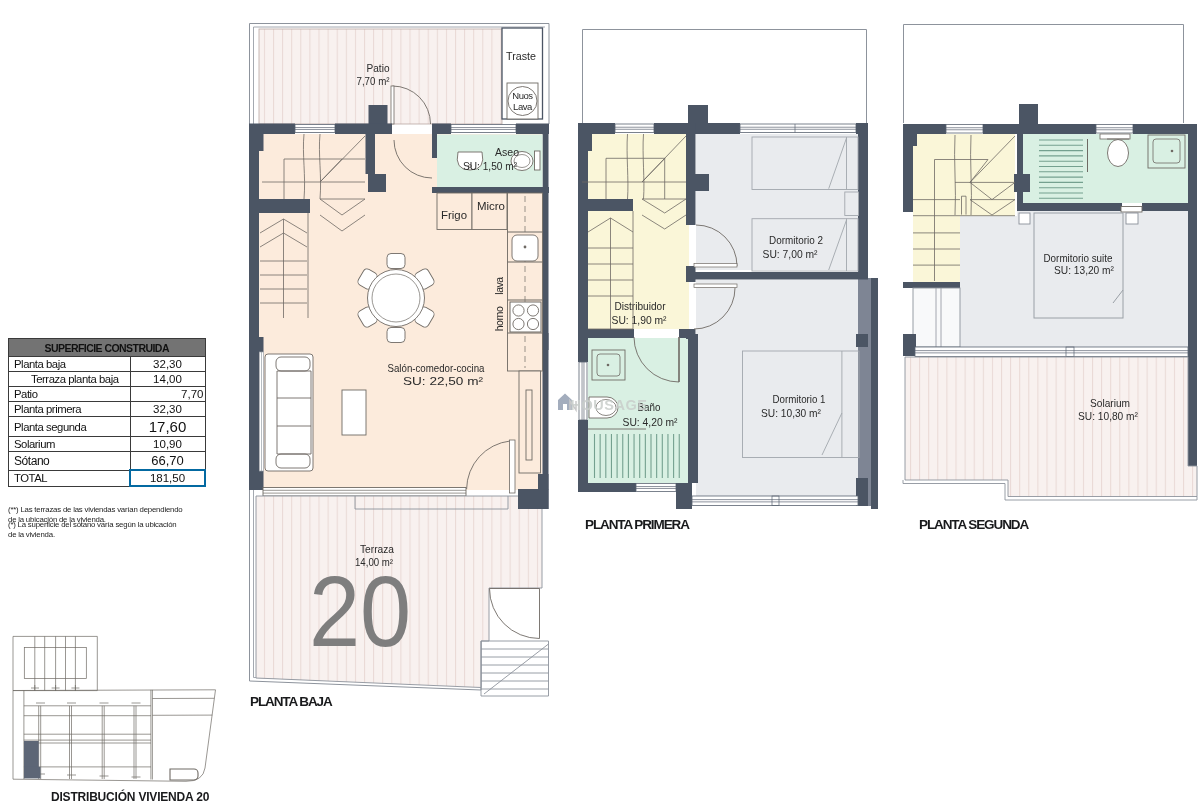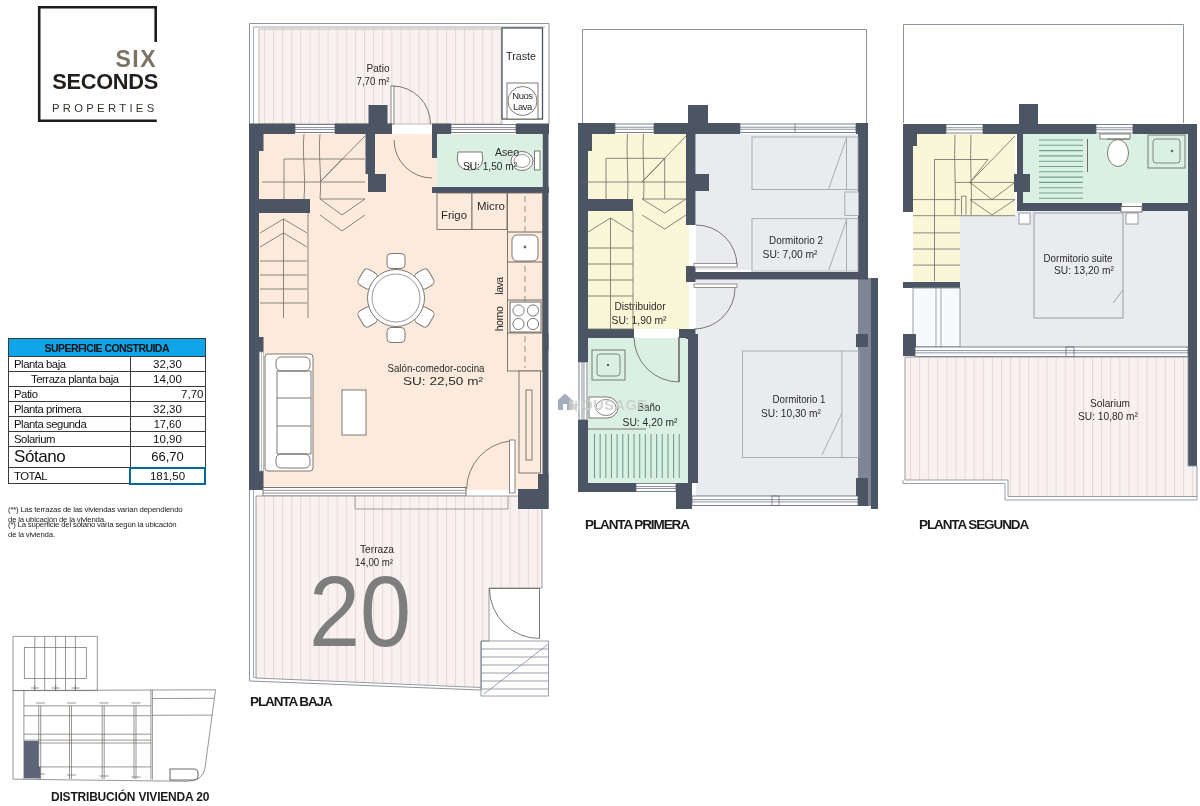--- a/index.html
+++ b/index.html
@@ -438,64 +438,52 @@
 <path d="M152.4,698.5 L214.3,698.3 M152.4,715.3 L212.3,715.1"></path>
 <path d="M36,703 h9 M67,703 h9 M99.5,703 h9 M131.5,703 h9"></path>
 <path d="M36,774 h9 M67,775 h9 M99.5,776 h9 M131.5,777 h9"></path>
 <path d="M170,769 h24 a4,4 0 0 1 4,4 v3 a4,4 0 0 1 -4,4 h-24 z" stroke-width="1.1"></path>
 </g>
 
 <rect x="24" y="741" width="14.7" height="33.5" fill="#5d6676"></rect>
 <rect x="24" y="766.9" width="16.5" height="11.5" fill="#5d6676"></rect>
 </svg>
 
-<div style="position:absolute;left:0;top:0;width:200px;height:140px;">
-<svg width="200" height="140" xmlns="http://www.w3.org/2000/svg">
-
-<path d="M155.7,42 L155.7,7.2 L39.2,7.2 L39.2,120.8 L156.8,120.8" fill="none" stroke="#1f1d1b" stroke-width="2.6"></path>
-
-<text x="157" y="67" font-size="23" text-anchor="end" font-weight="bold" fill="#7c7365" font-family="Liberation Sans, sans-serif" letter-spacing="1.5">SIX</text>
-
-<text x="158" y="89" font-size="21.8" text-anchor="end" font-weight="bold" fill="#211e1c" font-family="Liberation Sans, sans-serif" letter-spacing="-0.3">SECONDS</text>
-
-<text x="157.5" y="112" font-size="11.3" text-anchor="end" font-weight="normal" fill="#37332f" font-family="Liberation Sans, sans-serif" letter-spacing="3.3">PROPERTIES</text>
-</svg>
-</div>
 
 <table style="position:absolute;left:8px;top:338px;width:198px;height:143px;border-collapse:collapse;border:1.6px solid #3a3a3a;color:#111;font-family:'Liberation Sans',sans-serif;">
 <tbody>
         <tr>
-          <td colspan="2" style="border:1px solid #3a3a3a;background:#0ea5e9;text-align:center;font-weight:bold;font-size:10.5px;letter-spacing:-0.55px;height:15px;">SUPERFICIE CONSTRUIDA</td>
+          <td colspan="2" style="border:1px solid #3a3a3a;background:#737373;text-align:center;font-weight:bold;font-size:10.5px;letter-spacing:-0.55px;height:15px;">SUPERFICIE CONSTRUIDA</td>
         </tr>
 <tr>
           <td style="border:1px solid #3a3a3a;padding:0 0 0 5px;font-size:11.3px;letter-spacing:-0.45px;">Planta baja</td>
           <td style="border:1px solid #3a3a3a;text-align:center;font-size:11.5px;width:71px;">32,30</td>
         </tr>
 <tr>
           <td style="border:1px solid #3a3a3a;padding:0 0 0 22px;font-size:11.3px;letter-spacing:-0.45px;">Terraza planta baja</td>
           <td style="border:1px solid #3a3a3a;text-align:center;font-size:11.5px;width:71px;">14,00</td>
         </tr>
 <tr>
           <td style="border:1px solid #3a3a3a;padding:0 0 0 5px;font-size:11.3px;letter-spacing:-0.45px;">Patio</td>
           <td style="border:1px solid #3a3a3a;text-align:right;font-size:11.5px;width:71px;">7,70</td>
         </tr>
 <tr>
           <td style="border:1px solid #3a3a3a;padding:0 0 0 5px;font-size:11.3px;letter-spacing:-0.45px;">Planta primera</td>
           <td style="border:1px solid #3a3a3a;text-align:center;font-size:11.5px;width:71px;">32,30</td>
         </tr>
 <tr>
           <td style="border:1px solid #3a3a3a;padding:0 0 0 5px;font-size:11.3px;letter-spacing:-0.45px;">Planta segunda</td>
-          <td style="border:1px solid #3a3a3a;text-align:center;font-size:11px;width:71px;">17,60</td>
+          <td style="border:1px solid #3a3a3a;text-align:center;font-size:15px;width:71px;">17,60</td>
         </tr>
 <tr>
           <td style="border:1px solid #3a3a3a;padding:0 0 0 5px;font-size:11.3px;letter-spacing:-0.45px;">Solarium</td>
           <td style="border:1px solid #3a3a3a;text-align:center;font-size:11.5px;width:71px;">10,90</td>
         </tr>
 <tr>
-          <td style="border:1px solid #3a3a3a;padding:0 0 0 5px;font-size:17px;letter-spacing:-0.45px;">Sótano</td>
+          <td style="border:1px solid #3a3a3a;padding:0 0 0 5px;font-size:12px;letter-spacing:-0.45px;">Sótano</td>
           <td style="border:1px solid #3a3a3a;text-align:center;font-size:13px;width:71px;">66,70</td>
         </tr>
 <tr>
           <td style="border:1px solid #3a3a3a;padding:0 0 0 5px;font-size:11.3px;letter-spacing:-0.45px;">TOTAL</td>
           <td style="border:2px solid #0369a1;text-align:center;font-size:11.5px;width:71px;">181,50</td>
         </tr>
 </tbody>
     </table>
 
 <div style="position:absolute;left:8px;top:484px;font-size:7.8px;letter-spacing:-0.2px;line-height:10.2px;color:#1c1c1c;white-space:nowrap;margin-top:36px;">(*) La superficie del sótano varía según la ubicación<br>de la vivienda.</div>

